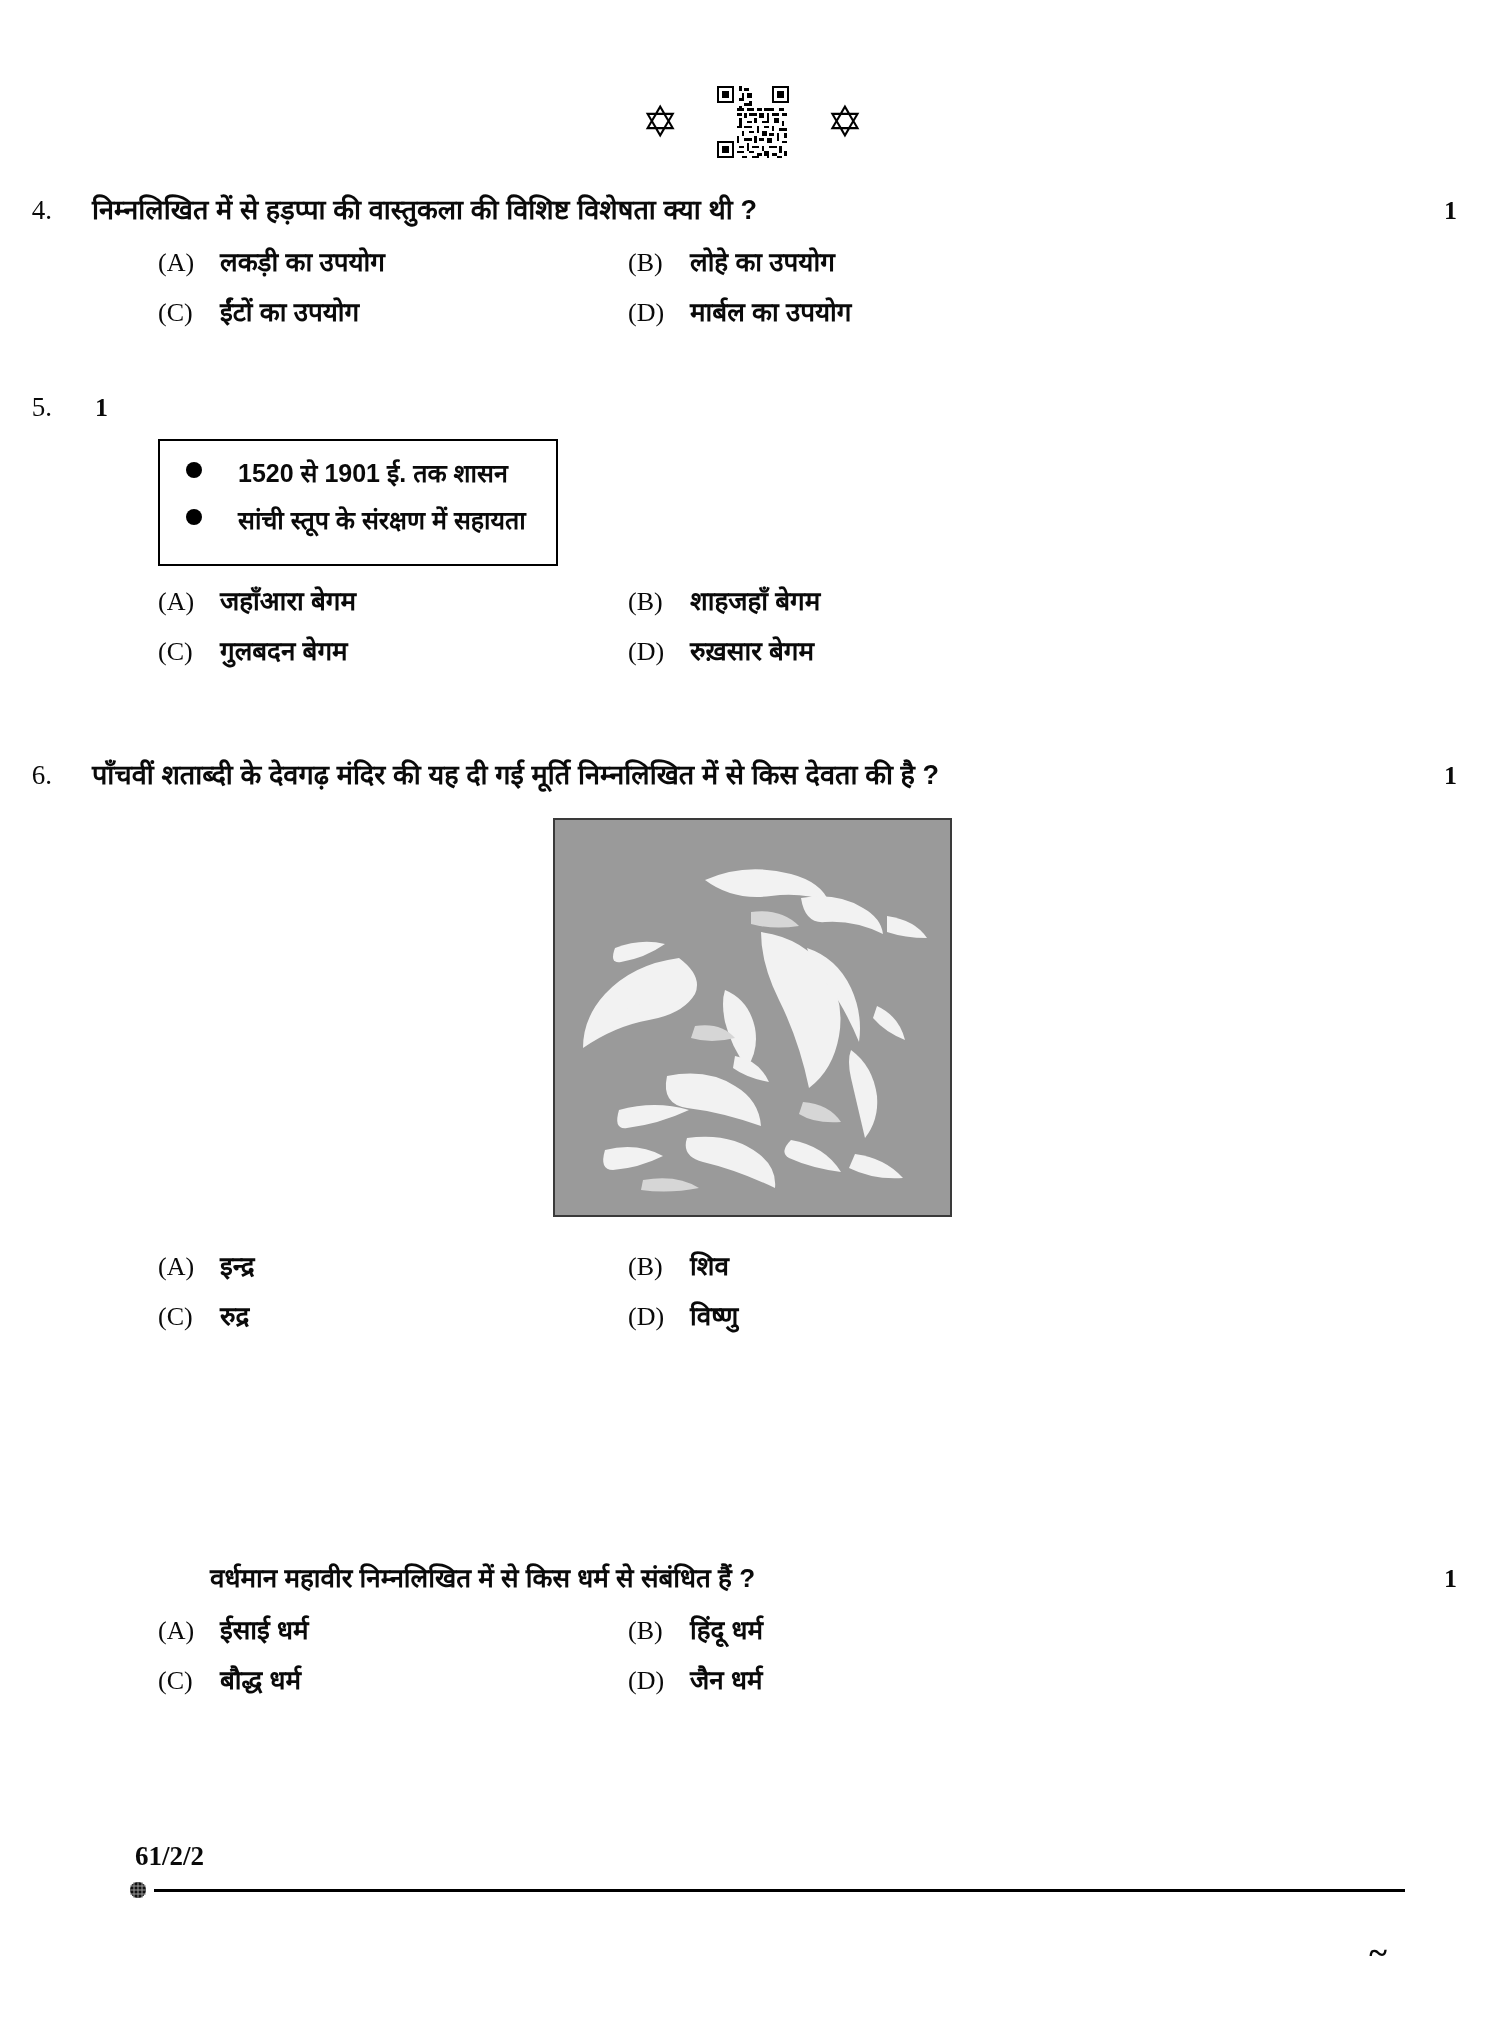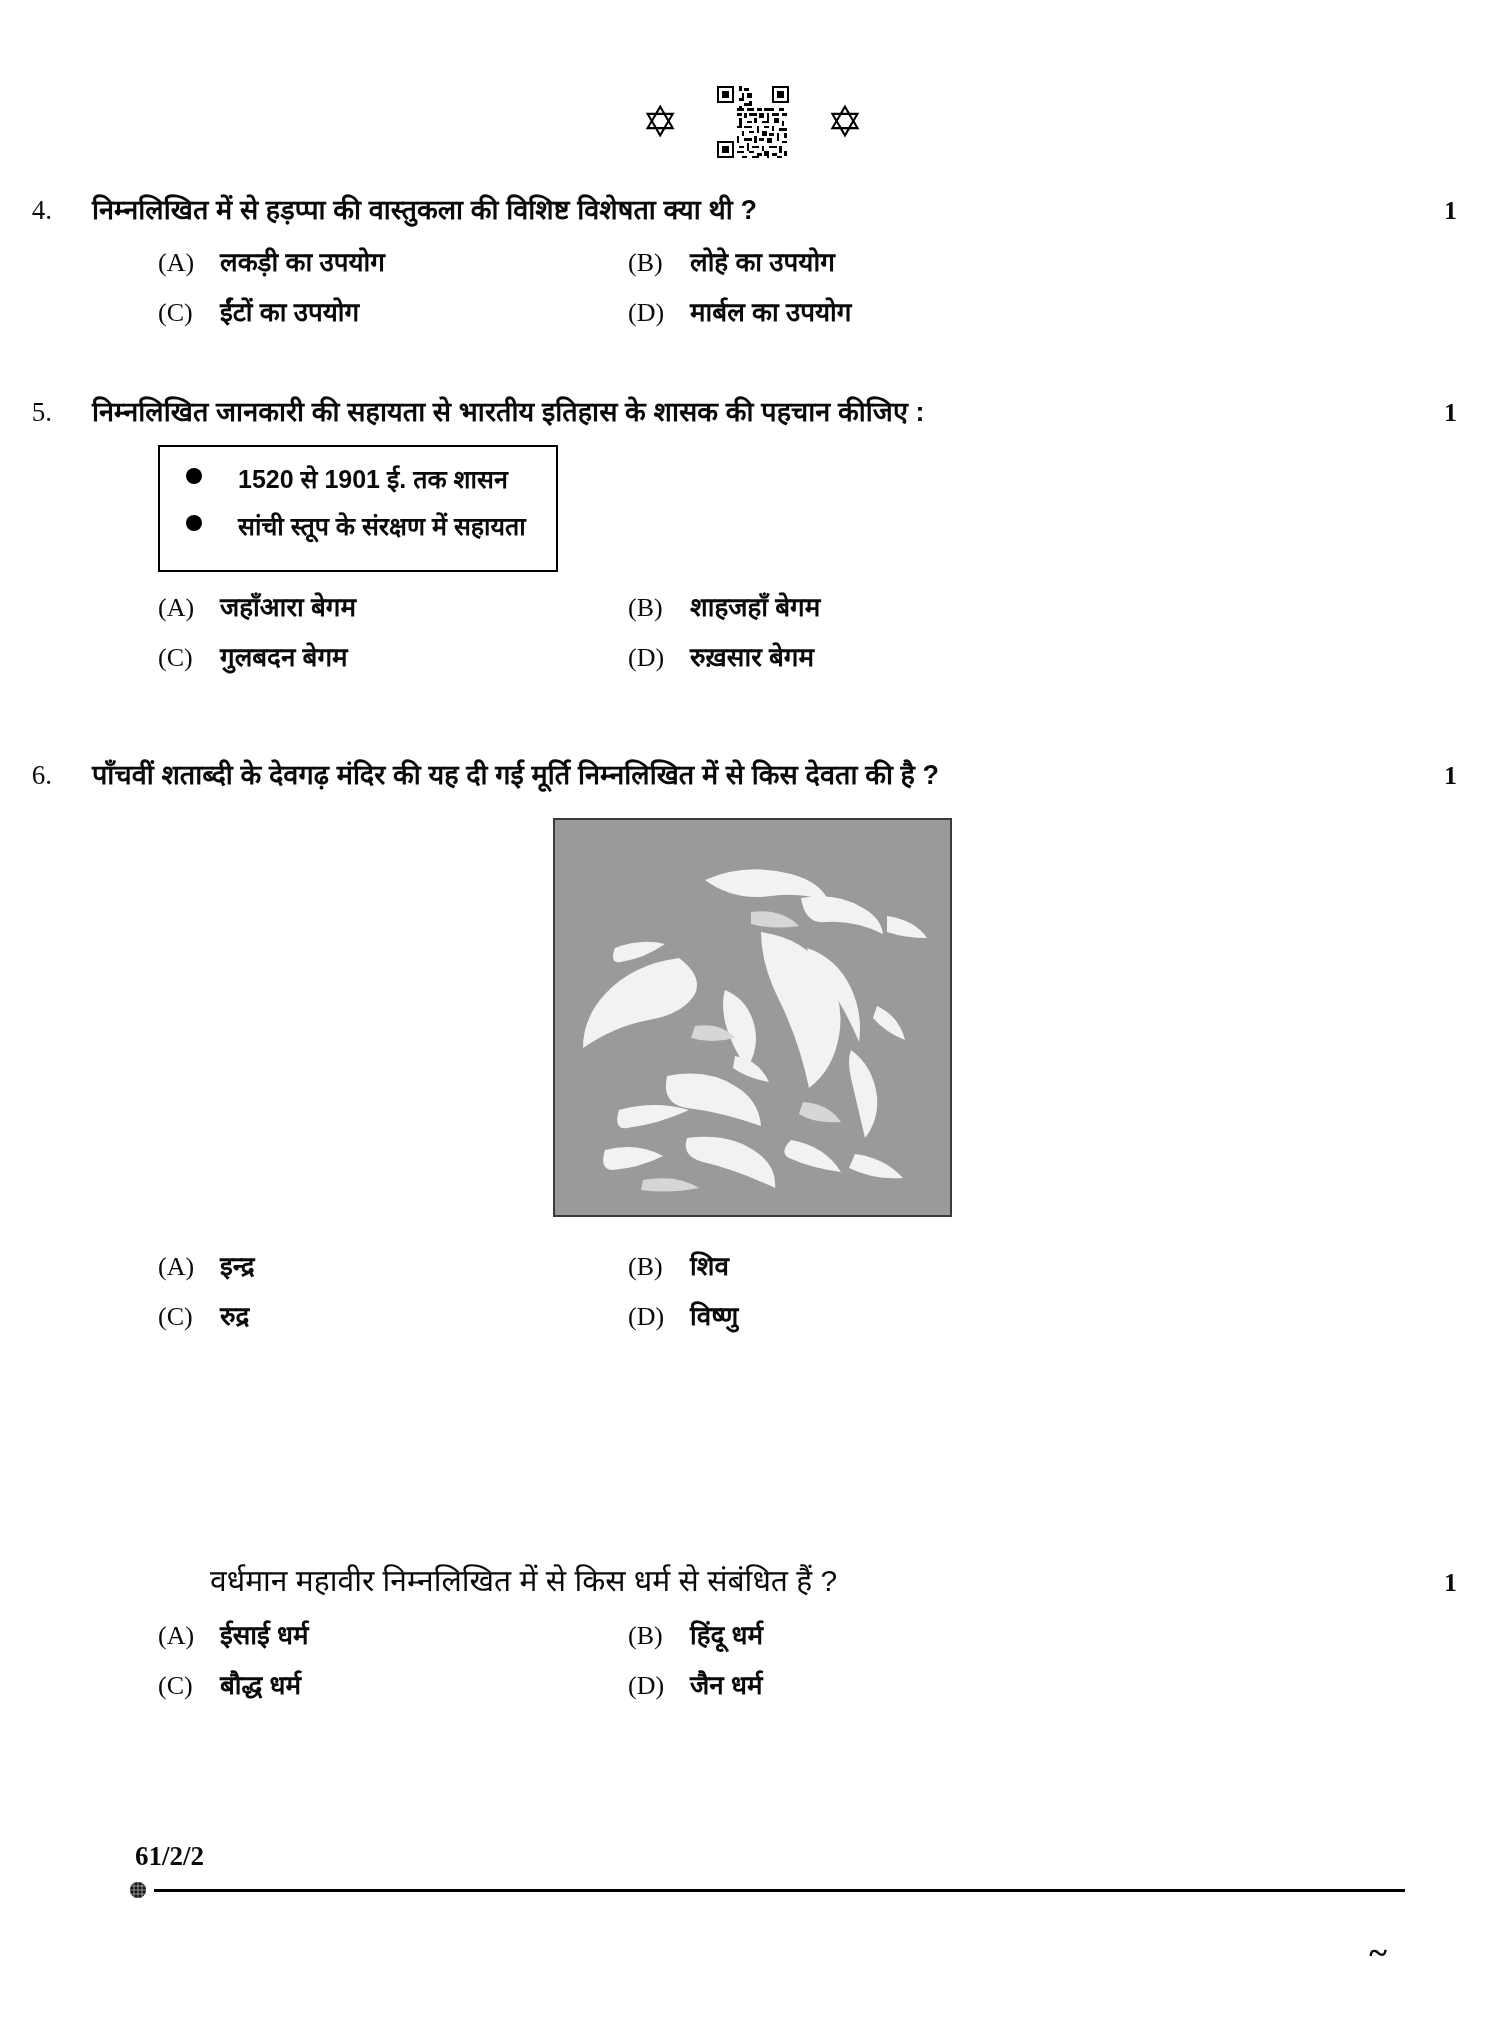--- a/index.html
+++ b/index.html
@@ -169,23 +169,23 @@
     font-weight: bold;
   }
   .alt-q-row {
     display: flex;
     align-items: baseline;
     margin-top: 8px;
   }
   .alt-q-text {
     flex: 1 1 auto;
     padding-left: 210px;
-    font-size: 30px;
+    font-size: 26px;
     font-family: "Liberation Sans", "DejaVu Sans", sans-serif;
-    font-weight: 400;
+    font-weight: 700;
   }
 
   
   .footer {
     position: absolute;
     left: 0;
     width: 100%;
     bottom: 134px;
   }
   .footer-row {
@@ -348,21 +348,20 @@
           <span class="opt-label">(D)</span>
           <span class="opt-text">मार्बल का उपयोग</span>
         </div>
       </div>
     </div>
   </div>
 
   <div class="q-block" style="top:392px;">
     <div class="q-head">
       <div class="q-num">5.</div>
-      <div class="q-text">निम्नलिखित जानकारी की सहायता से भारतीय इतिहास के शासक की पहचान कीजिए :</div>
       <div class="q-marks">1</div>
     </div>
 
     <div class="info-box">
       <div class="info-item">
         <span class="bullet"></span>
         <span class="info-text">1520 से 1901 ई. तक शासन</span>
       </div>
       <div class="info-item">
         <span class="bullet"></span>

